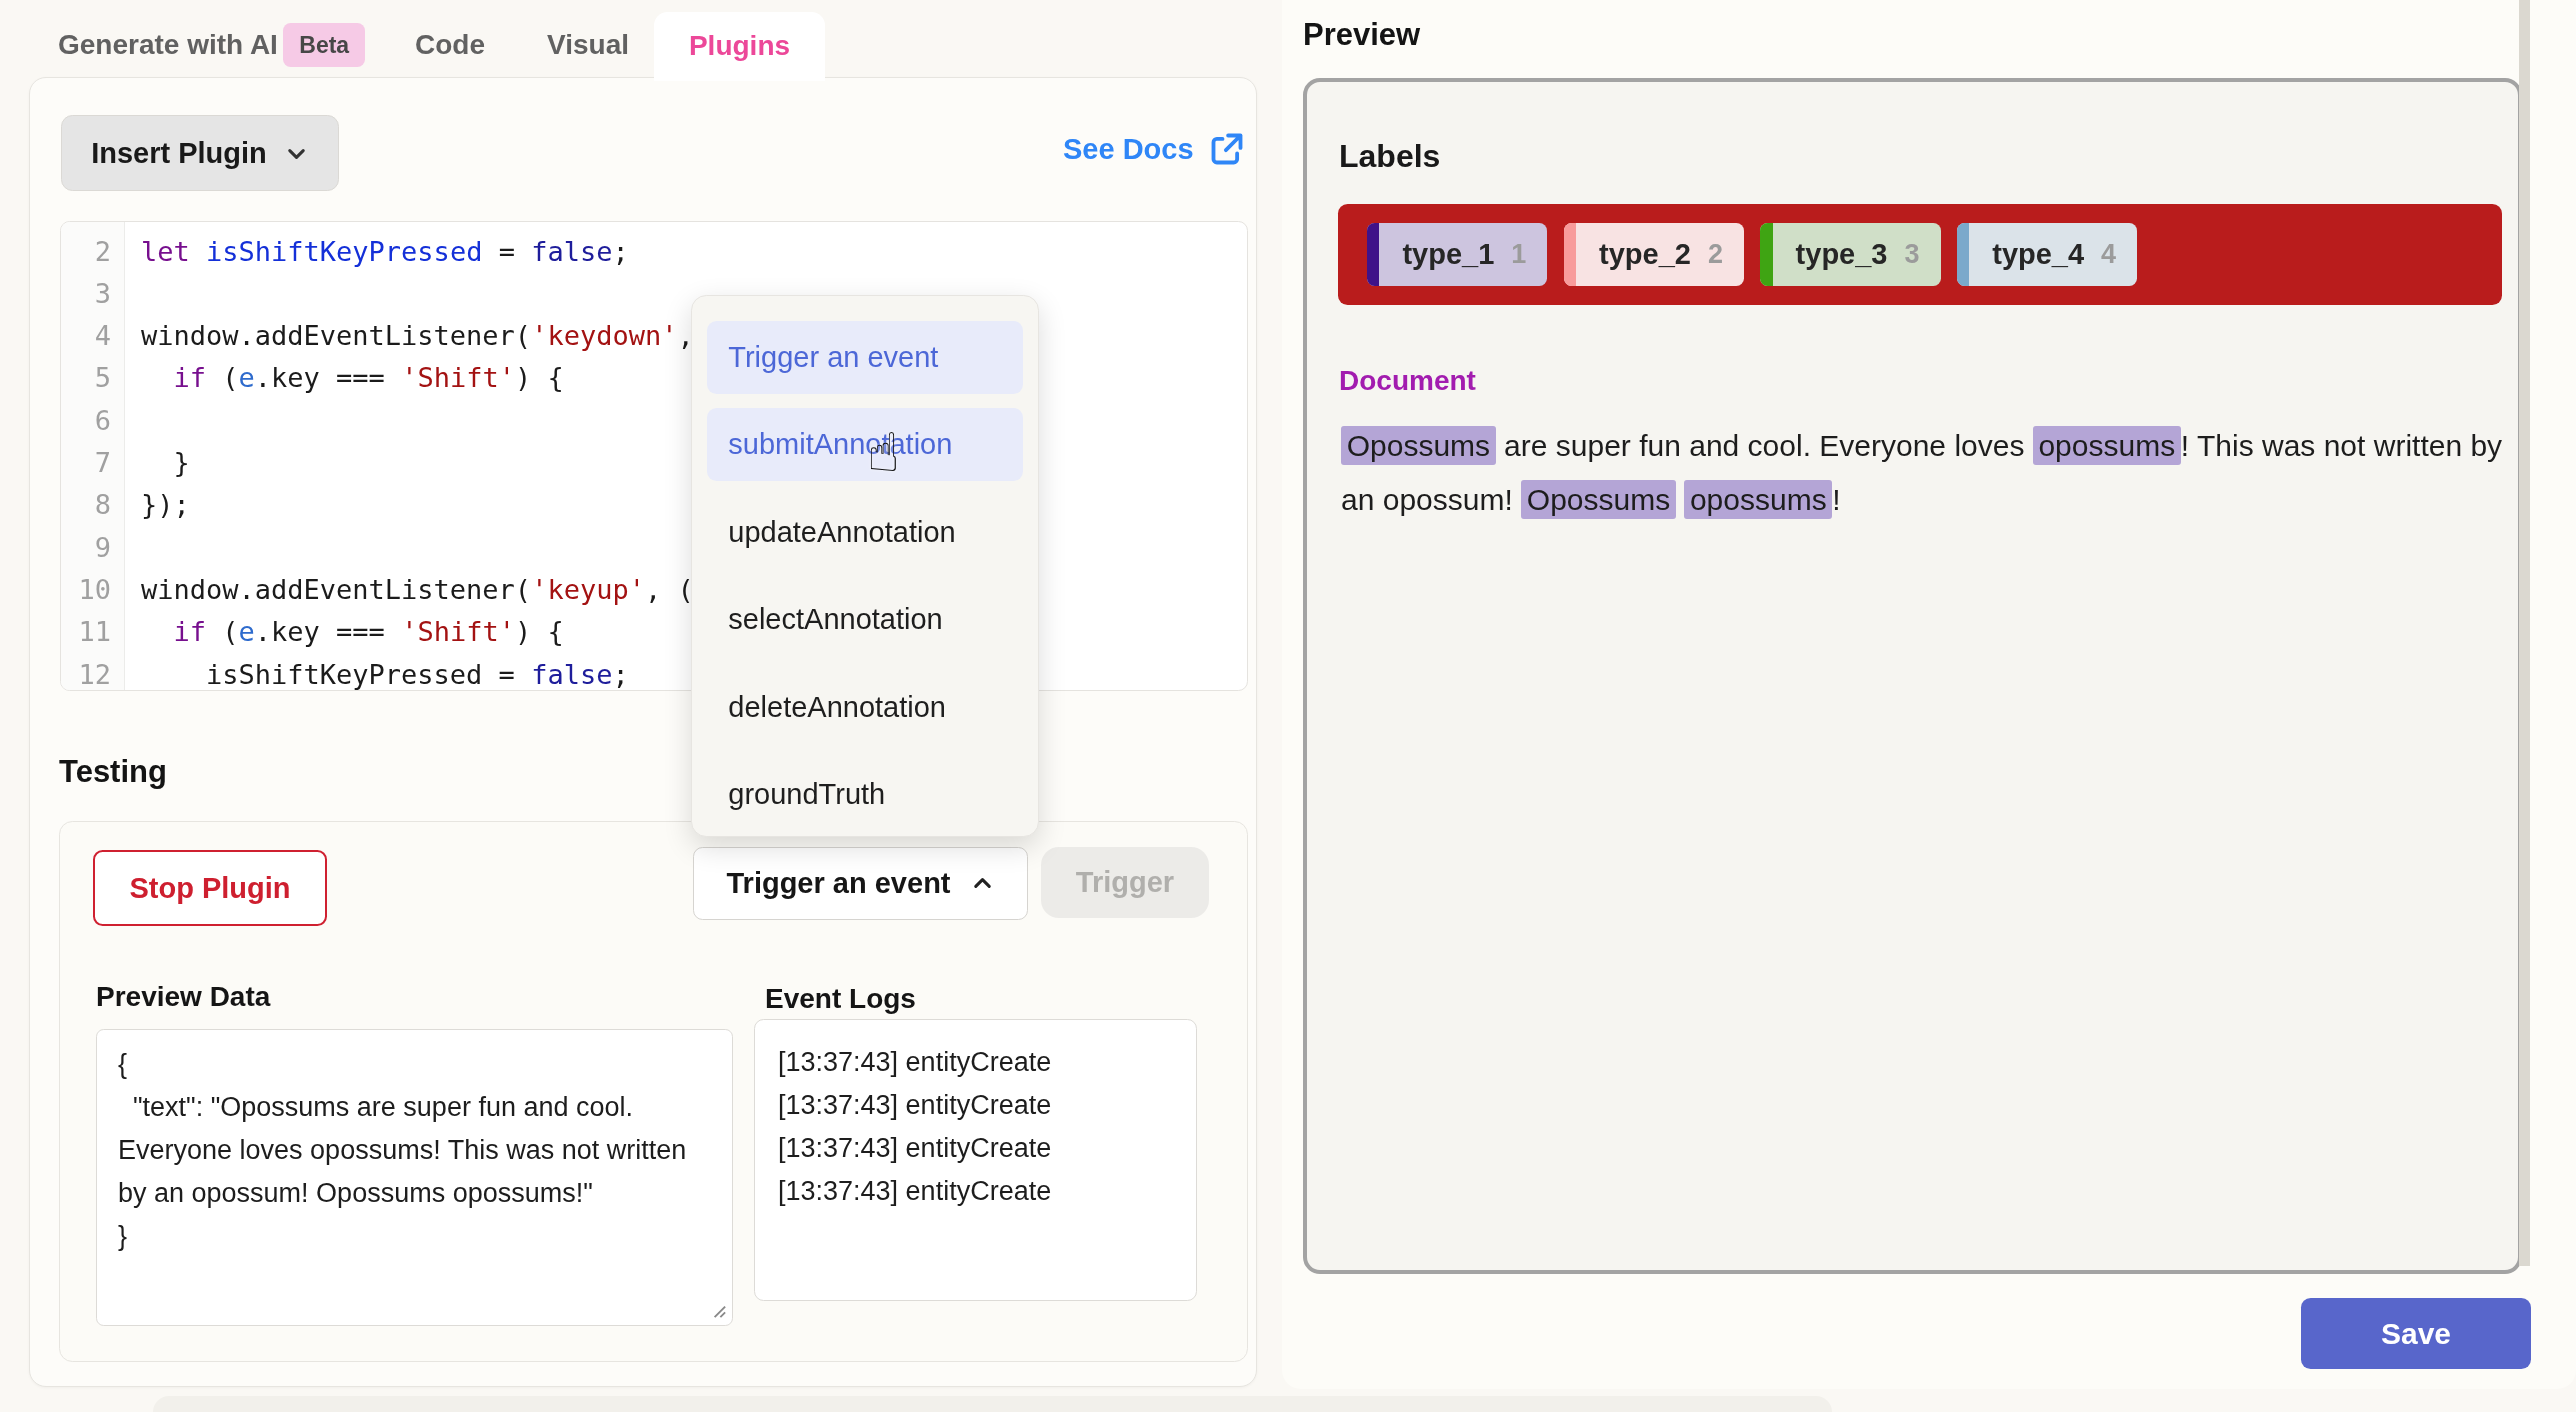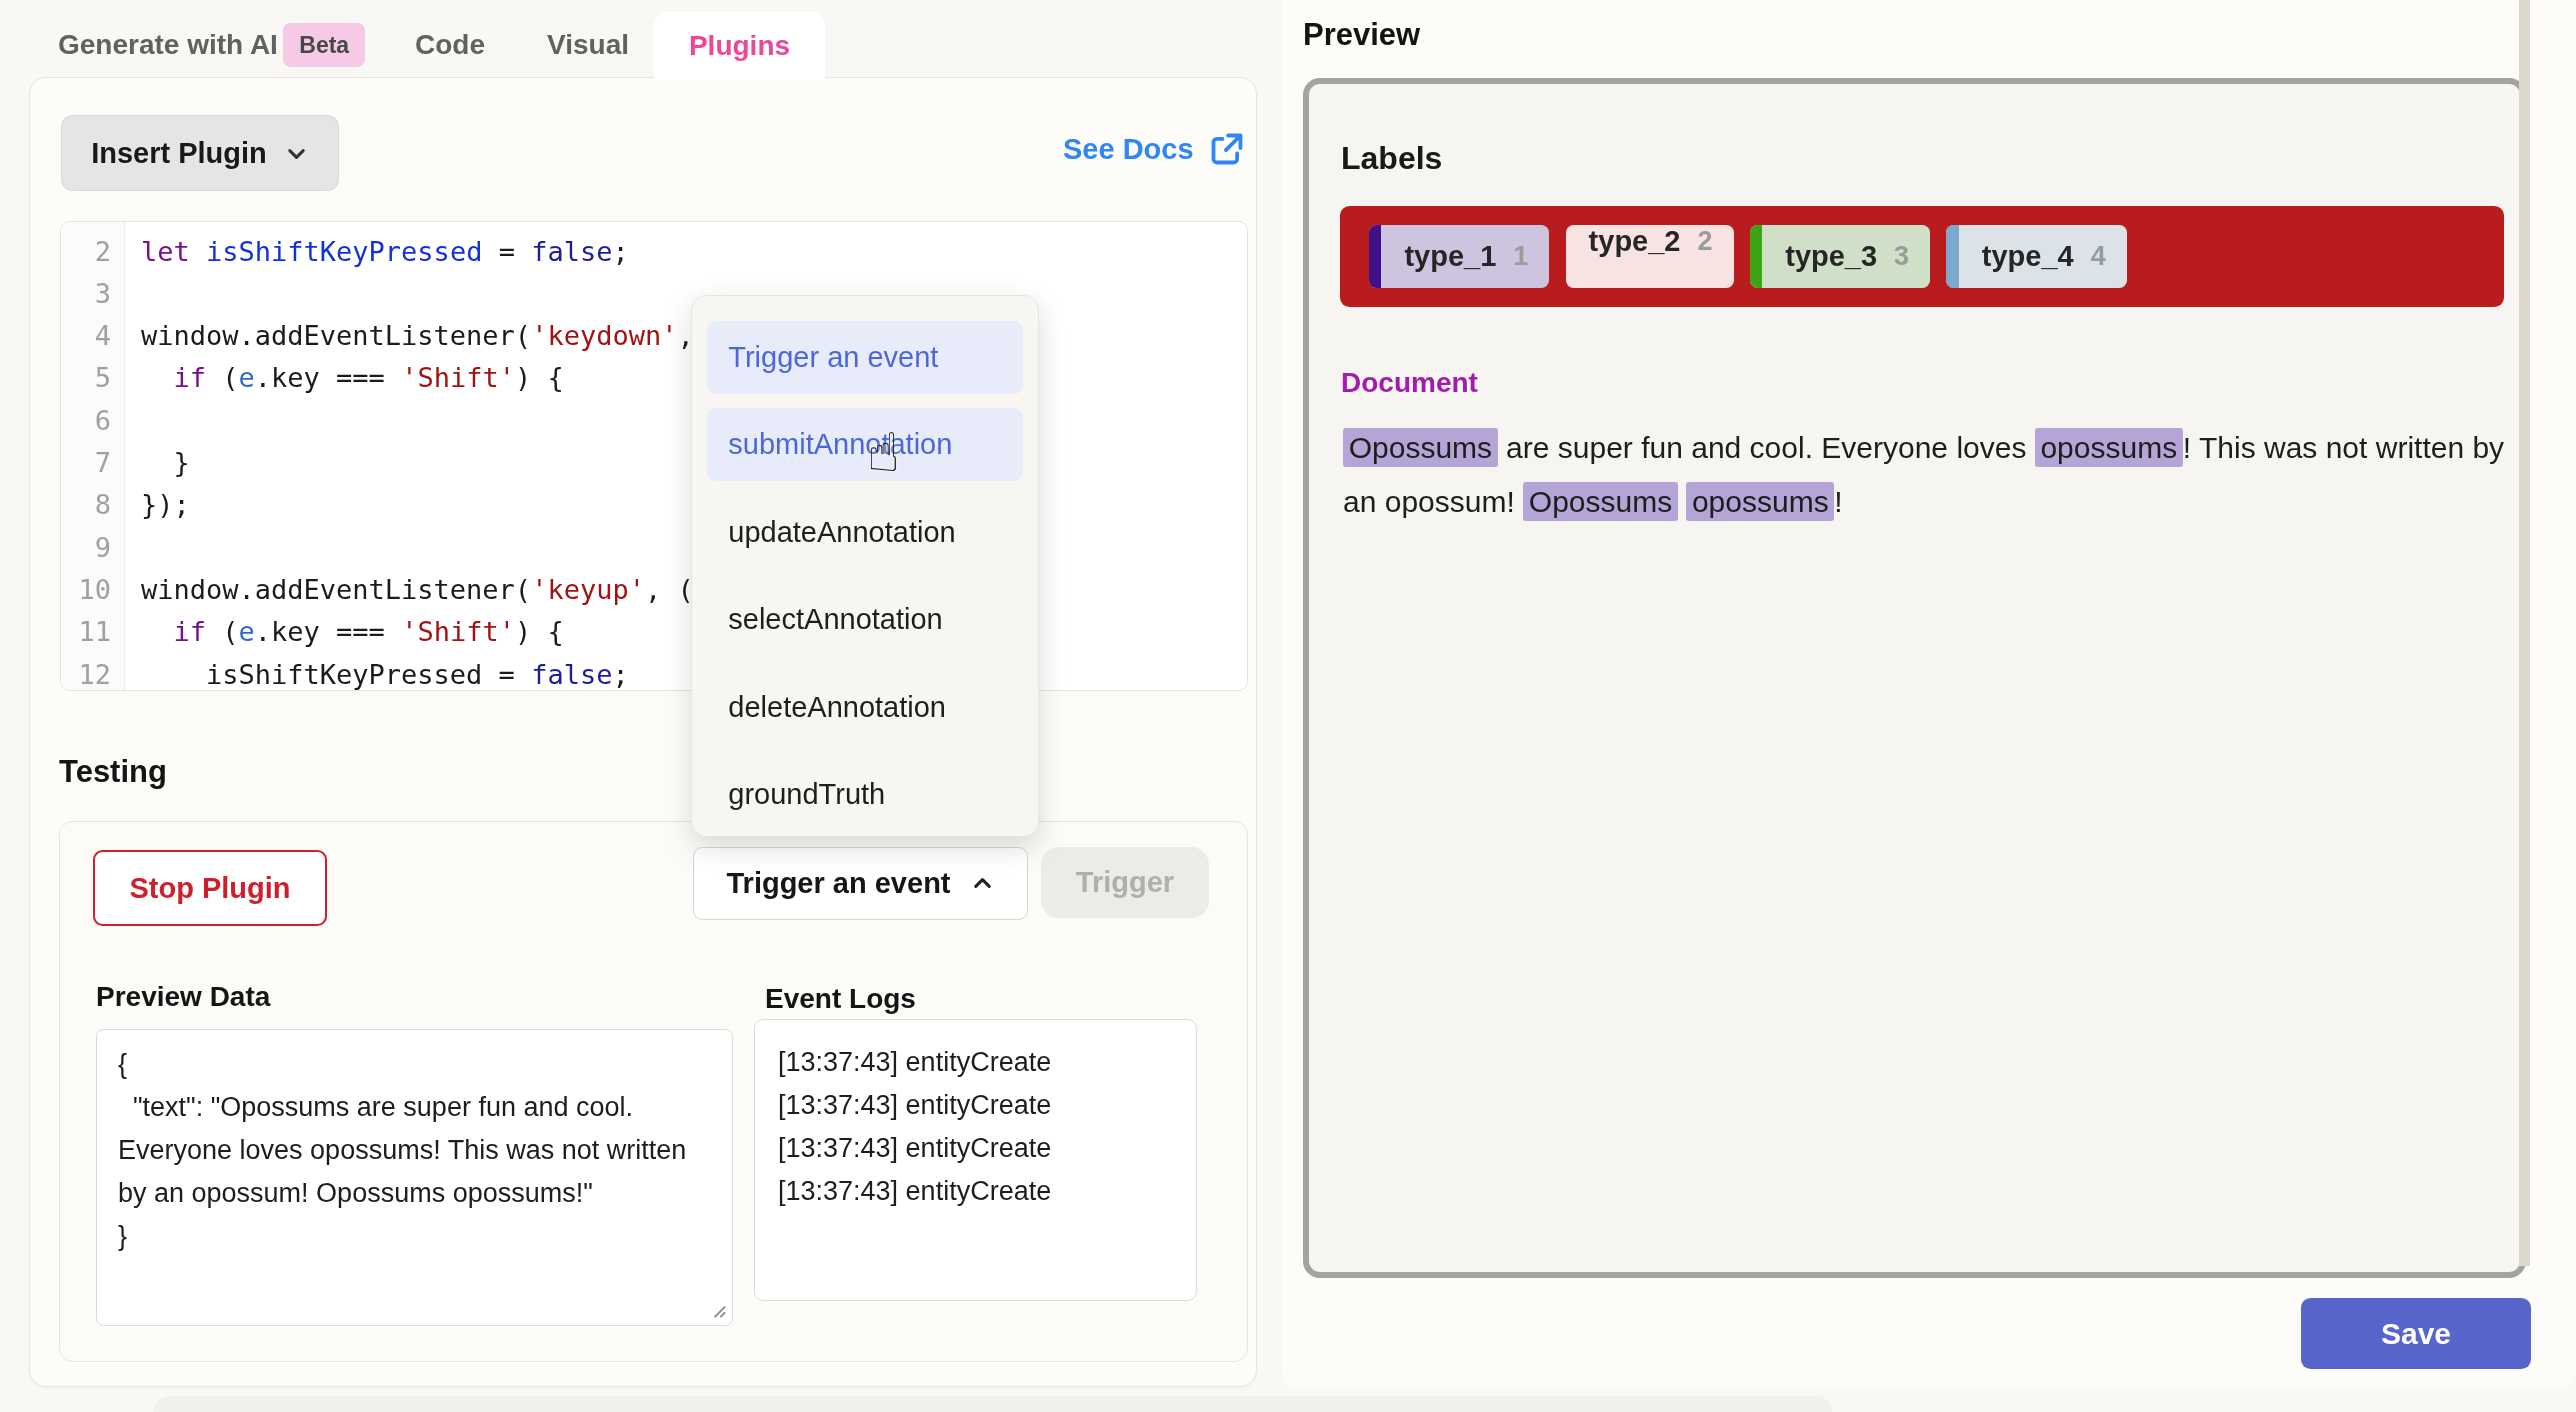--- a/index.html
+++ b/index.html
@@ -70,21 +70,21 @@
      padding:25px 15.3px;box-sizing:border-box}
   .dd-item{height:73px;margin-bottom:14.4px;display:flex;align-items:center;padding-left:21px;
      font-size:29px;color:#1e1e1e;border-radius:9.6px;cursor:pointer;white-space:nowrap}
   .dd-item.hl{background:#e8ebfa;color:#4c67d7}
   .hand-cursor{position:absolute;left:867px;top:421px;font-size:54px;color:#111;z-index:7;
      font-family:"DejaVu Sans",sans-serif;text-shadow:0 0 3.8px #fff}
 
   
   .preview-title{position:absolute;left:21px;top:17px;font-size:31px;font-weight:700;color:#141414}
   .preview-card{position:absolute;left:21px;top:78px;width:1211px;height:1188px;background:#f6f5f1;
-     border:6px solid #a3a3a3;border-radius:17px}
+     border:4px solid #a3a3a3;border-radius:17px}
   .labels-title{position:absolute;left:32px;top:56px;font-size:32px;font-weight:700;color:#191919}
   .chips-row{position:absolute;left:31px;top:122px;width:1164px;height:101px;background:#b91c1c;
      border-radius:9.6px;display:flex;align-items:center;padding-left:29px;gap:16.3px;box-sizing:border-box}
   .chip{height:63px;display:flex;align-items:stretch;border-radius:7.7px;overflow:hidden;cursor:pointer}
   .chip .bar{width:12.4px}
   .chip .body{display:flex;align-items:center;gap:17px;padding:0 21px 0 23px}
   .chip .name{font-size:29px;font-weight:600;color:#262626}
   .chip .key{font-size:27px;font-weight:600;color:#9b9b9b}
   .doc-title{position:absolute;left:32px;top:283px;font-size:28px;font-weight:700;color:#a21caf}
   .doc-par{position:absolute;left:34px;top:337px;width:1163px;font-size:30px;line-height:54px;color:#1d1d1d}
@@ -195,21 +195,21 @@
   <div class="preview-card">
     <div class="labels-title">Labels</div>
     <div class="chips-row" id="chips-row">
         <div class="chip" style="background: rgb(205, 197, 223);">
           <div class="bar" style="background: rgb(63, 18, 137);"></div>
           <div class="body">
             <span class="name">type_1</span>
             <span class="key">1</span>
           </div>
         </div>
-        <div class="chip" style="background: rgb(248, 227, 227); flex-direction: column;">
+        <div class="chip" style="background: rgb(248, 227, 227);">
           <div class="bar" style="background: rgb(248, 155, 155);"></div>
           <div class="body">
             <span class="name">type_2</span>
             <span class="key">2</span>
           </div>
         </div>
         <div class="chip" style="background: rgb(208, 223, 200);">
           <div class="bar" style="background: rgb(63, 164, 19);"></div>
           <div class="body">
             <span class="name">type_3</span>

